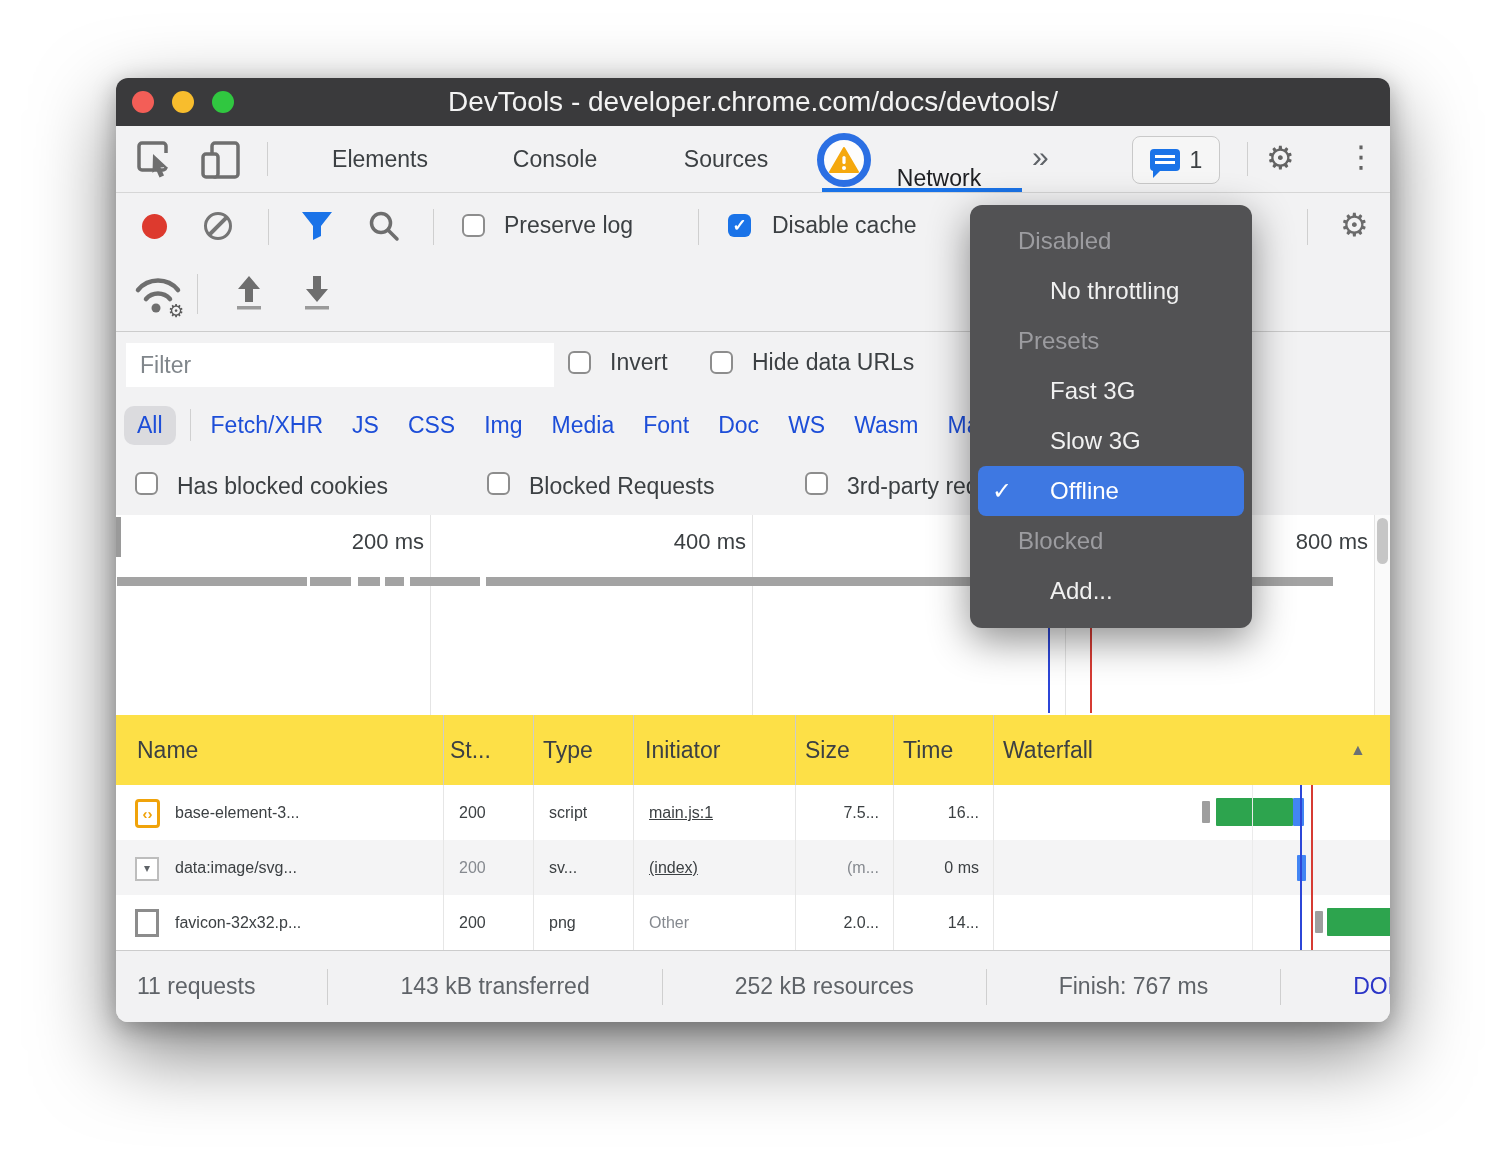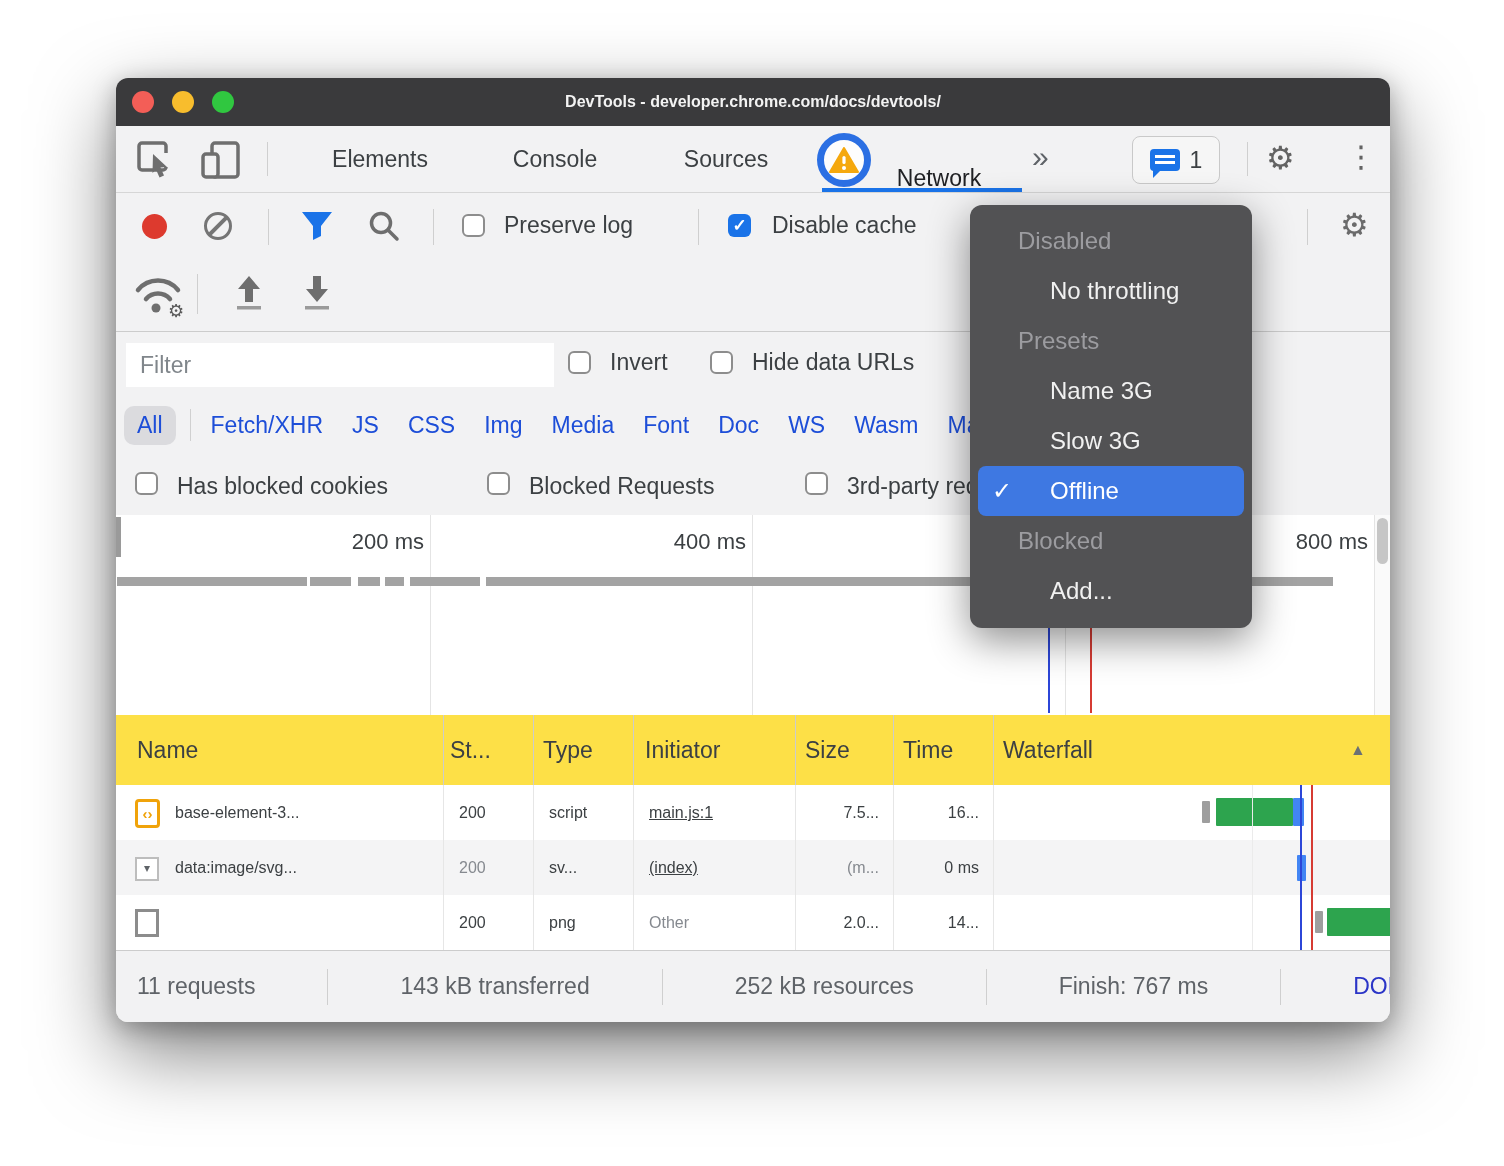--- a/index.html
+++ b/index.html
@@ -4,21 +4,21 @@
 <style>
   html,body{margin:0;padding:0;background:#fff;}
   .stage{position:relative;width:1504px;height:1166px;background:#fff;overflow:hidden;
          font-family:"Liberation Sans",sans-serif;}
   .window{position:absolute;left:116px;top:78px;width:1274px;height:944px;border-radius:12px;
           background:#f2f2f3;overflow:hidden;
           box-shadow:0 30px 80px rgba(0,0,0,.50),0 6px 24px rgba(0,0,0,.28);}
   
   .titlebar{position:absolute;left:0;top:0;width:100%;height:48px;background:#3a3a3c;
             display:flex;align-items:center;justify-content:center;}
-  .titlebar .title{color:#f3f3f3;font-size:16px;font-weight:bold;}
+  .titlebar .title{color:#f3f3f3;font-size:28px;font-weight:normal;}
   .light{position:absolute;top:13px;width:22px;height:22px;border-radius:50%;}
   .light.red{left:16px;background:#f35e57;}
   .light.yellow{left:56px;background:#f8bd2d;}
   .light.green{left:96px;background:#30c740;}
   
   .tabbar{position:absolute;left:0;top:48px;width:100%;height:66px;background:#f2f2f3;
           border-bottom:1px solid #d6d6d6;}
   .tabbar .tablabel{position:absolute;top:0;height:66px;line-height:66px;text-align:center;
                     width:130px;font-size:23px;color:#3c4043;}
   .vsep{position:absolute;width:1px;background:#cfcfcf;}
@@ -293,20 +293,21 @@
       <span class="cell" style="left:59px;width:260px;">data:image/svg...</span>
       <span class="cell gray" style="left:343px;">200</span>
       <span class="cell" style="left:433px;">sv...</span>
       <span class="cell link" style="left:533px;">(index)</span>
       <span class="cell gray r" style="left:679px;width:84px;">(m...</span>
       <span class="cell r" style="left:777px;width:86px;">0 ms</span>
       <div class="wfbar" style="left:1181px;top:15px;width:9px;height:26px;background:#4285f4;"></div>
     </div>
     <div class="trow" style="top:110px;">
       <span class="name-ic ic-blank"></span>
+      <span class="cell" style="left:59px;width:260px;">favicon-32x32.p...</span>
       <span class="cell" style="left:343px;">200</span>
       <span class="cell" style="left:433px;">png</span>
       <span class="cell gray" style="left:533px;">Other</span>
       <span class="cell r" style="left:679px;width:84px;">2.0...</span>
       <span class="cell r" style="left:777px;width:86px;">14...</span>
       <div class="wfbar" style="left:1199px;top:16px;width:8px;height:22px;background:#9e9e9e;"></div>
       <div class="wfbar" style="left:1211px;top:13px;width:70px;height:28px;background:#2da44e;"></div>
     </div>
     <div class="colsep-r" style="left:327px;"></div>
     <div class="colsep-r" style="left:417px;"></div>
@@ -328,21 +329,21 @@
     <span class="sb-sep"></span>
     <span class="sb-item">Finish: 767 ms</span>
     <span class="sb-sep"></span>
     <span class="sb-item blue">DOMContentLoa</span>
   </div>
 
   <div class="menu">
     <div class="m-row m-head">Disabled</div>
     <div class="m-row m-item">No throttling</div>
     <div class="m-row m-head">Presets</div>
-    <div class="m-row m-item">Name 3G</div>
+    <div class="m-row m-item">Fast 3G</div>
     <div class="m-row m-item">Slow 3G</div>
     <div class="m-row m-item sel">
       <span class="m-check">✓</span>
       <span>Offline</span>
     </div>
     <div class="m-row m-head">Blocked</div>
     <div class="m-row m-item">Add...</div>
   </div>
 
 </div>

